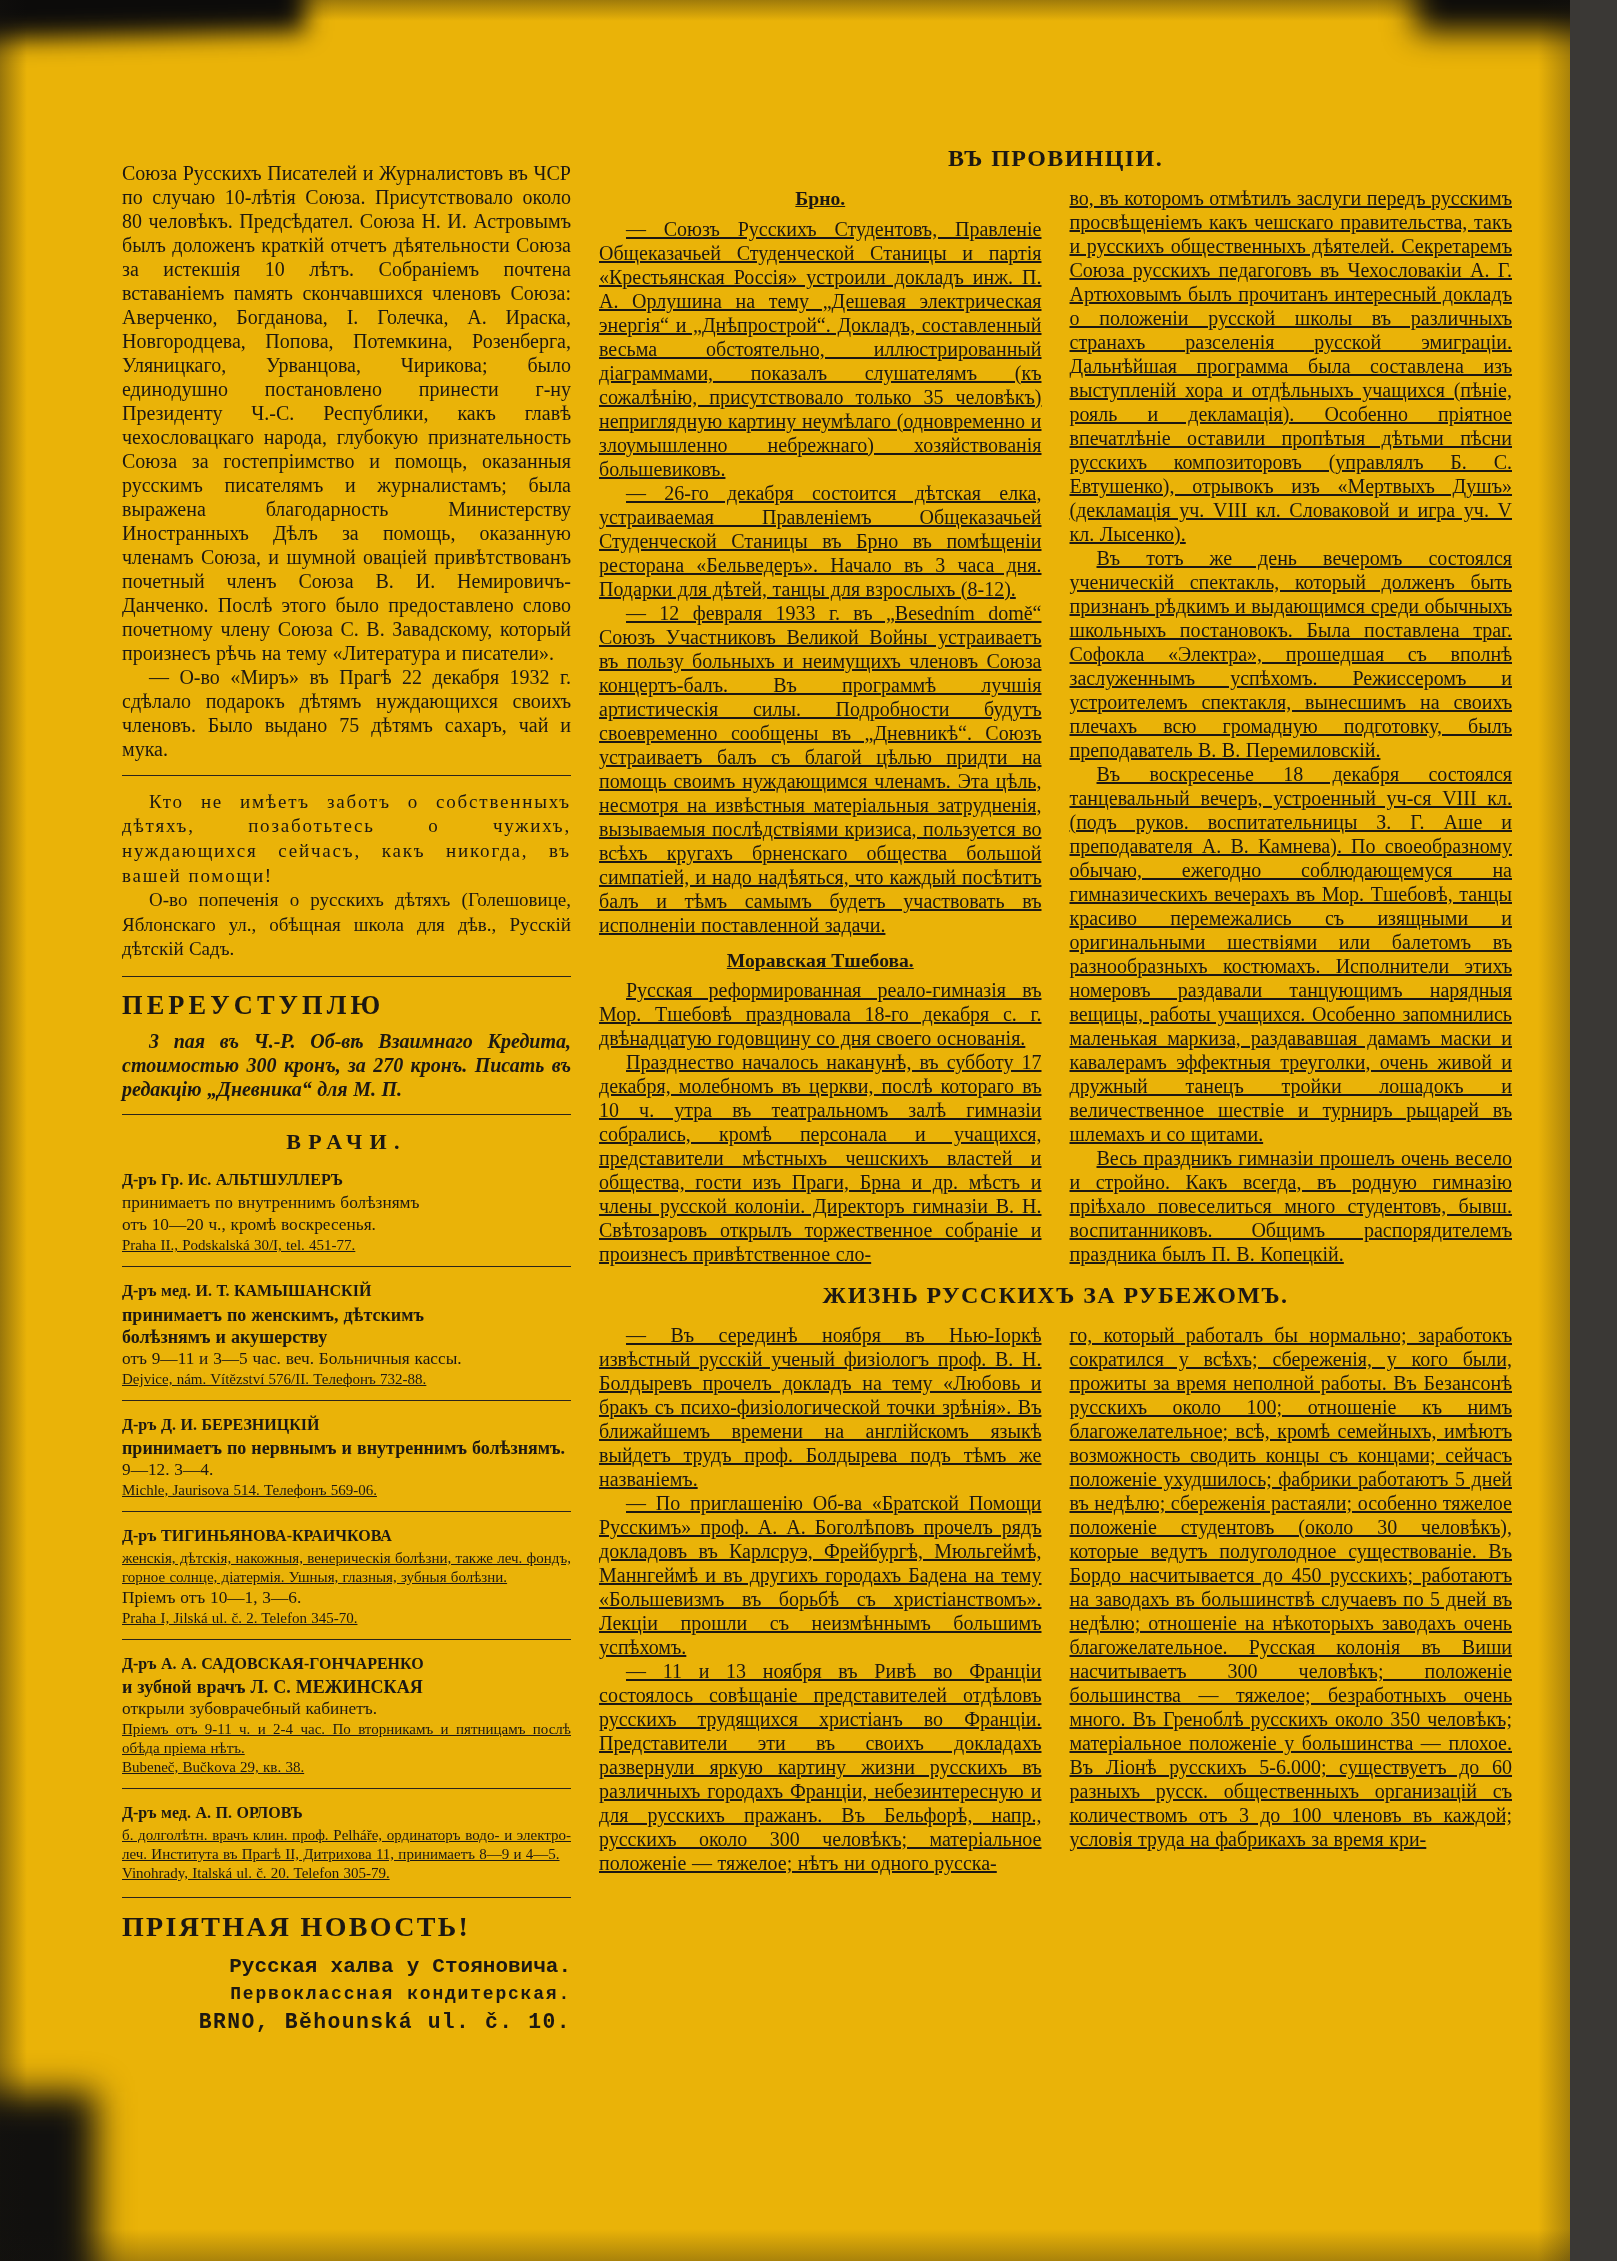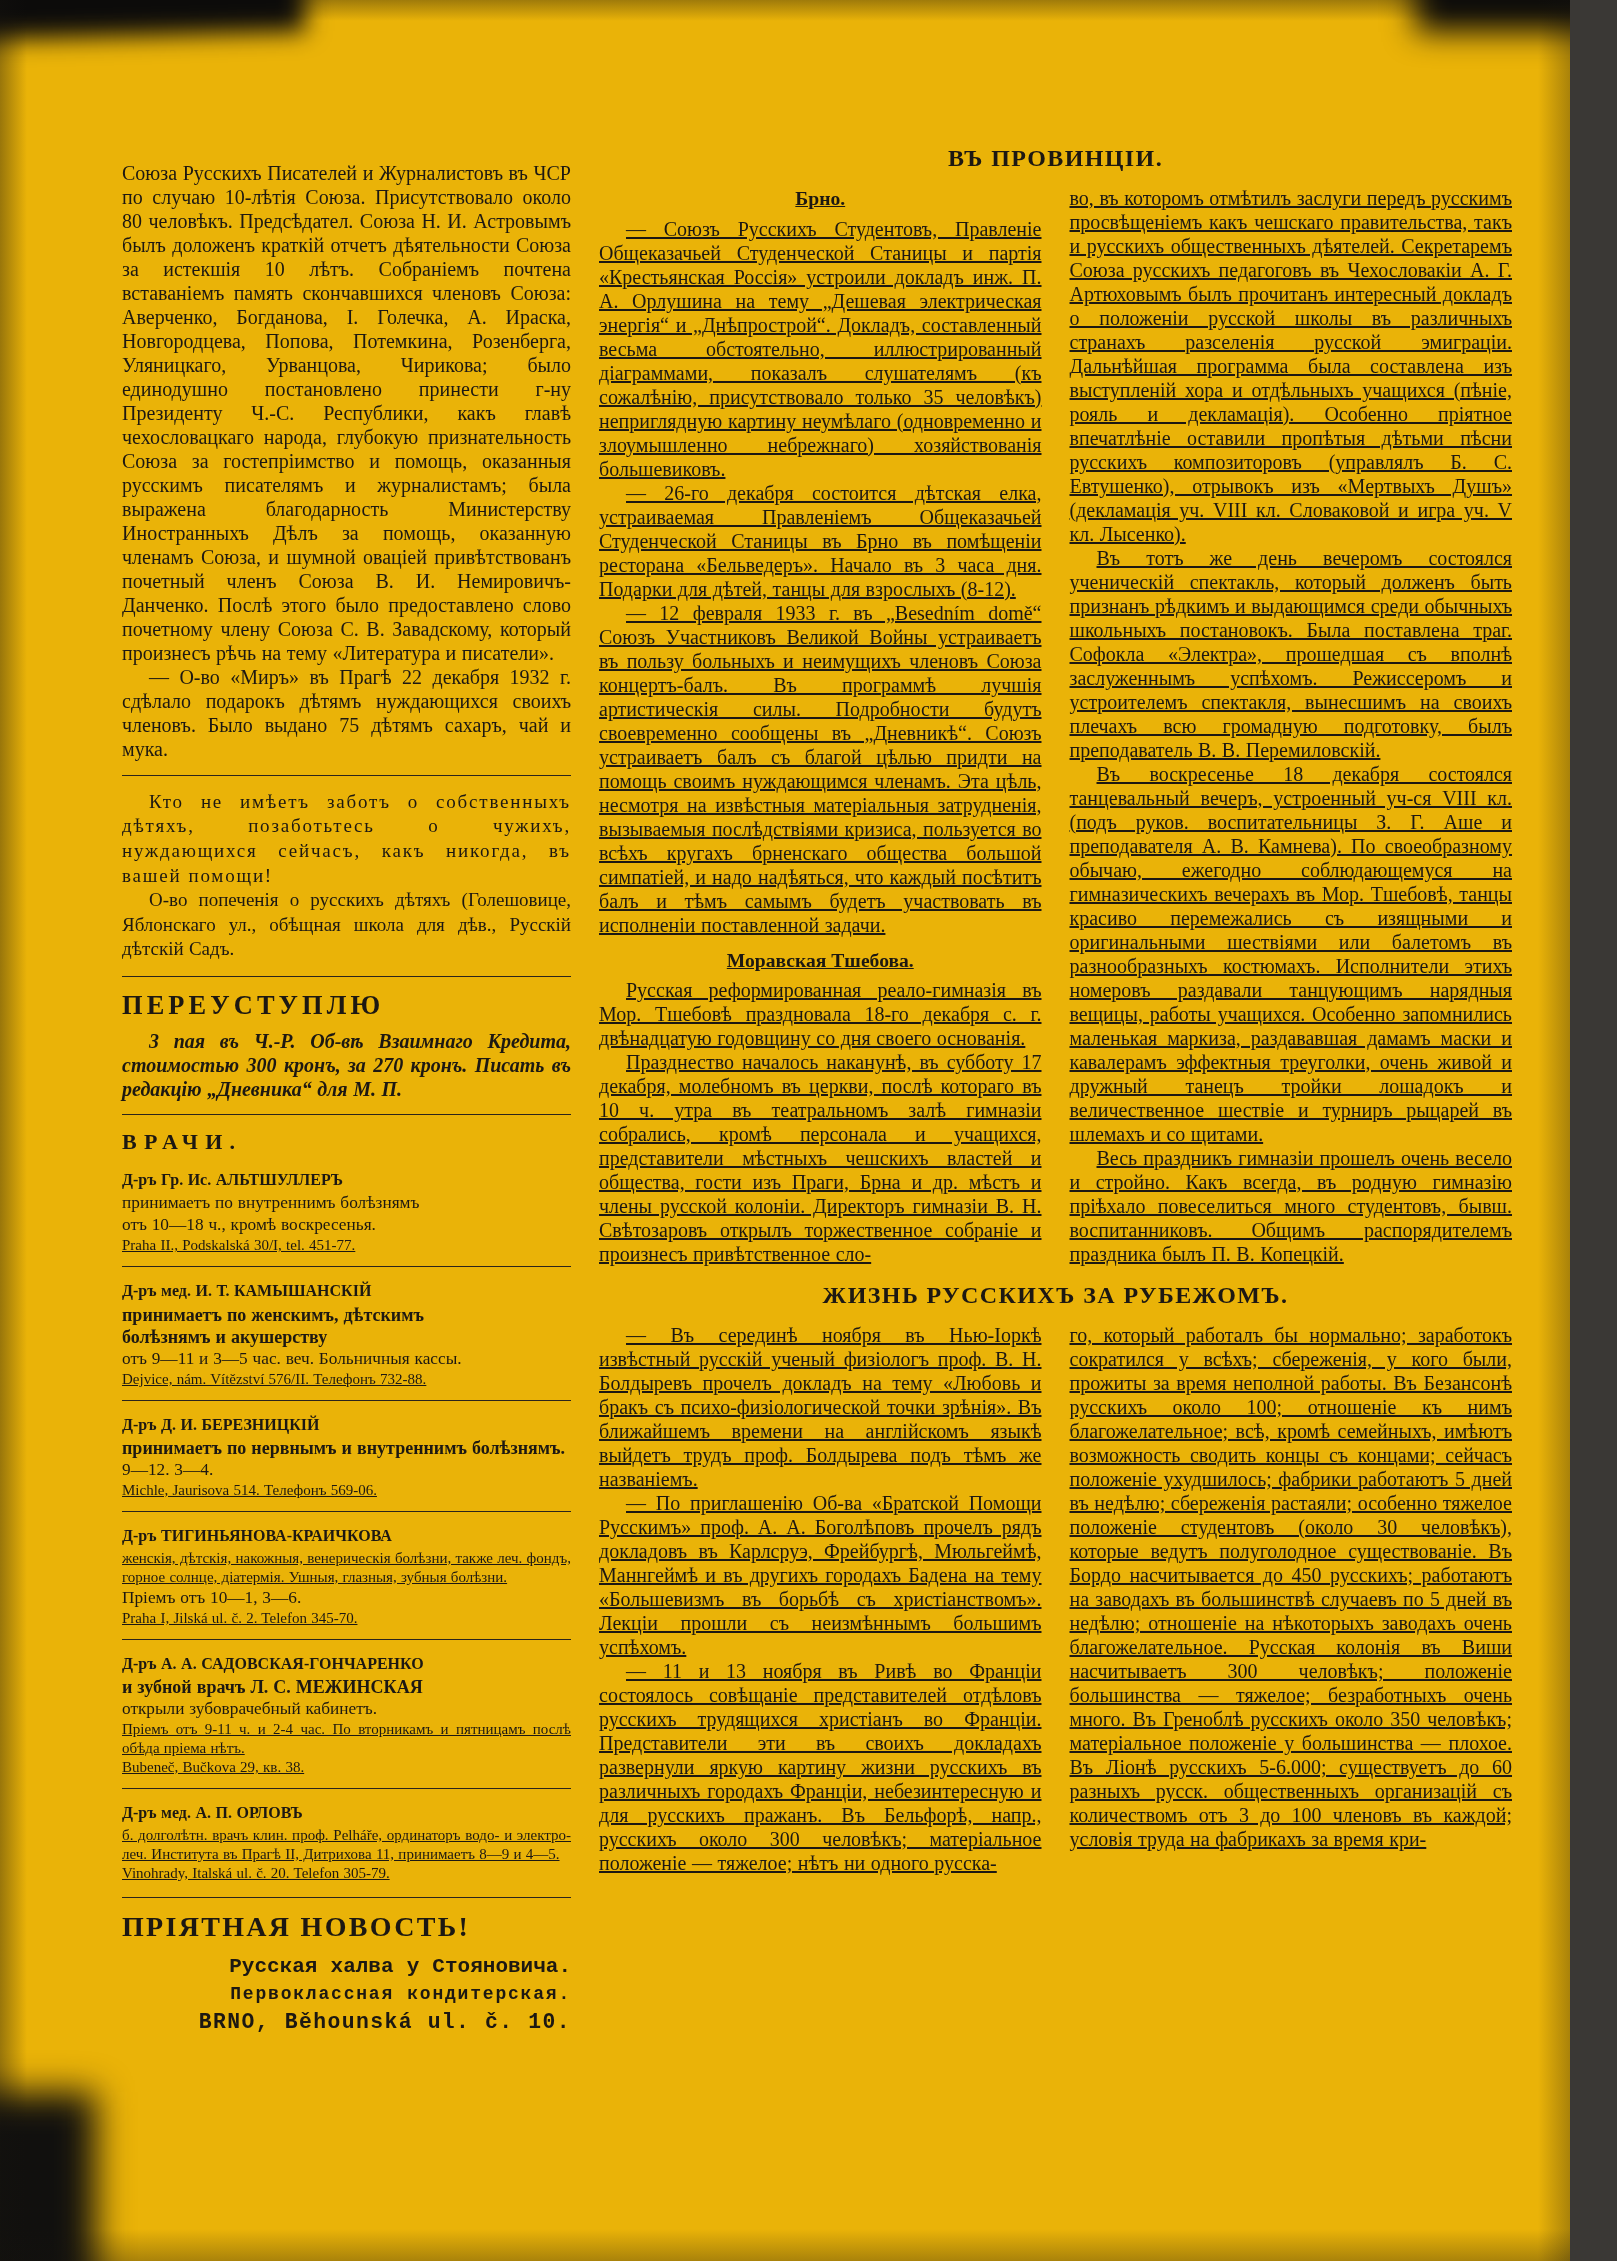--- a/index.html
+++ b/index.html
@@ -65,21 +65,21 @@
     margin:8.2px 0 7.3px 0;
   }
   .pere-body {
     font-style:italic; font-weight:bold;
     font-size:17.3px; line-height:21.4px;
     text-align:justify;
   }
 
   
   .vrachi-title {
-    font-weight:bold;
+    text-align:center; font-weight:bold;
     font-size:22px; letter-spacing:7.3px;
     margin:9px 0 12px 0;
   }
   .ad { text-align:center; margin:7.3px 0 9px 0; }
   .ad p { text-indent:0; margin:0; }
   .ad p.ad-name  { font-weight:bold; font-size:16px; line-height:25.5px; }
   .ad p.ad-bold  { font-weight:bold; font-size:18px; line-height:22px; }
   .ad p.ad-text  { font-size:17.3px; line-height:22px; }
   .ad p.ad-small { font-size:15px; line-height:19px;text-decoration:underline; }
 
@@ -139,21 +139,21 @@
       <h3 class="pere-title">ПЕРЕУСТУПЛЮ</h3>
       <p class="pere-body">3 пая въ Ч.-Р. Об-вѣ Взаимнаго Кредита, стоимостью 300 кронъ, за 270 кронъ. Писать въ редакцію „Дневника“ для М. П.</p>
 
       <hr class="rule">
 
       <h3 class="vrachi-title">ВРАЧИ.</h3>
 
       <div class="ad">
           <p class="ad-name">Д-ръ Гр. Ис. АЛЬТШУЛЛЕРЪ</p>
           <p class="ad-text">принимаетъ по внутреннимъ болѣзнямъ</p>
-          <p class="ad-text">отъ 10—18 ч., кромѣ воскресенья.</p>
+          <p class="ad-text">отъ 10—20 ч., кромѣ воскресенья.</p>
           <p class="ad-small">Praha II., Podskalská 30/I, tel. 451-77.</p>
         </div>
       <hr class="rule thin">
 
       <div class="ad">
           <p class="ad-name">Д-ръ мед. И. Т. КАМЫШАНСКІЙ</p>
           <p class="ad-bold">принимаетъ по женскимъ, дѣтскимъ</p>
           <p class="ad-bold">болѣзнямъ и акушерству</p>
           <p class="ad-text">отъ 9—11 и 3—5 час. веч. Больничныя кассы.</p>
           <p class="ad-small">Dejvice, nám. Vítězství 576/II. Телефонъ 732-88.</p>

